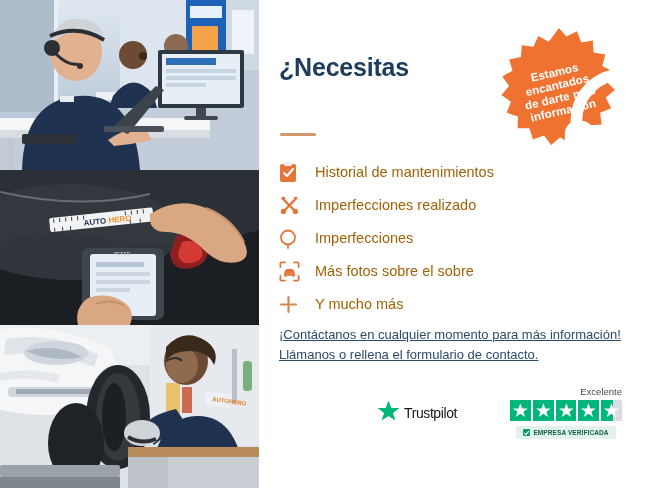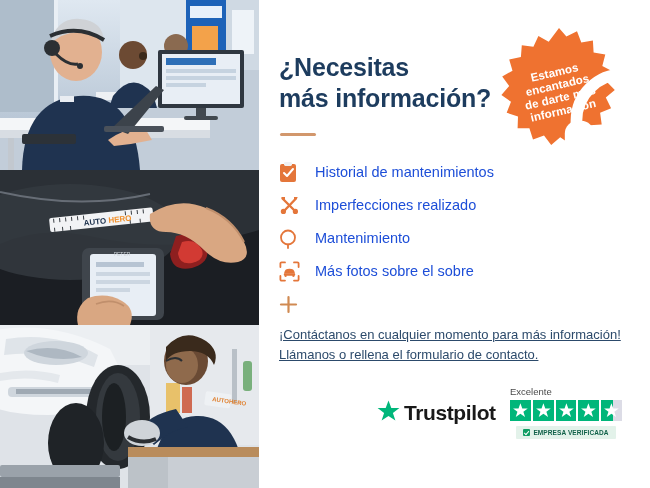--- a/index.html
+++ b/index.html
@@ -42,35 +42,35 @@
     width:104px;text-align:center;color:#fff;
     font-size:11.5px;line-height:1.14;font-weight:bold;
     letter-spacing:.1px;
   }
   .headset-icon{position:absolute;left:50%;top:25px;transform:translateX(-50%);}
 
   
   .features{position:absolute;left:20px;top:156px;width:290px;}
   .feature{display:flex;align-items:center;height:33px;margin-bottom:0;}
   .f-icon{width:36px;flex:0 0 36px;display:flex;align-items:center;justify-content:flex-start;}
-  .f-label{color:#1d4ed8;font-size:14.5px;line-height:1;white-space:nowrap;}
+  .f-label{color:#a16207;font-size:14.5px;line-height:1;white-space:nowrap;}
 
   
   .para{
     position:absolute;left:20px;top:325px;width:360px;
     color:#2c4a6b;font-size:13px;line-height:1.55;text-decoration:underline;
   }
   .para div{white-space:nowrap;}
 
   
   .trust{position:absolute;left:118px;top:386px;width:255px;height:62px;}
   .tp-logo{position:absolute;left:0;top:14px;display:flex;align-items:center;gap:4px;}
-  .tp-word{font-size:21px;font-weight:bold;color:#191919;letter-spacing:-0.4px;}
+  .tp-word{font-size:14px;font-weight:normal;color:#191919;letter-spacing:-0.4px;}
   .tp-right{position:absolute;left:124px;top:0;width:130px;}
-  .tp-excelente{font-size:9.5px;color:#4a4a4a;text-align:left;width:112px;margin:0 auto 3px auto;}
+  .tp-excelente{font-size:9.5px;color:#4a4a4a;text-align:right;width:112px;margin:0 auto 3px auto;}
   .stars{display:flex;gap:2px;width:112px;margin:0 auto;}
   .star-box{width:20.8px;height:20.8px;position:relative;background:#00b67a;}
   .star-box.half{background:#dcdce6;}
   .star-box.half .half-fill{position:absolute;left:0;top:0;width:55%;height:100%;background:#00b67a;}
   .star-box svg{position:absolute;left:0;top:0;width:20.8px;height:20.8px;}
   .verified{
     margin:5px auto 0 auto;width:100px;height:13px;background:#e3f2ea;border-radius:1px;
     display:flex;align-items:center;justify-content:center;gap:3px;
   }
   .verified-txt{font-size:6.5px;font-weight:bold;color:#116149;letter-spacing:.1px;}
@@ -235,21 +235,20 @@
         <rect x="0" y="140" width="120" height="12" rx="2" fill="#9aa2aa"></rect>
         <rect x="0" y="152" width="120" height="11" fill="#7e868e"></rect>
       </svg>
     </div>
   </div>
 
   <div class="content">
 
     <div class="heading">
       <div>¿Necesitas</div>
-      <div>más información?</div>
     </div>
     <div class="divider"></div>
 
     <div class="badge">
       <svg viewBox="0 0 128 128">
         <path fill="#ef7230" d="M64 2 l7.4 8.6 10.6 -5.4 4.3 11.2 11.6 -1.8 0.7 11.8 11.7 2.1 -3 11.4 10.5 5.6 -6.3 10 8.3 8.4 -9 7.7 5.3 10.6 -11 4.5 1.6 11.7 -11.8 0.9 -2.4 11.6 -11.4 -3.2 -6 10.2 -9.9 -6.6 -9 7.6 -7.2 -9.4 -11 4 -3.6 -11.3 -11.8 0 0.4 -11.8 -11.3 -3.6 4.3 -11 -9.6 -6.9 7.8 -8.9 -7 -9.5 10.3 -5.8 -3.3 -11.3 11.7 -2.4 0.9 -11.8 11.6 1.5 5 -10.7 10.3 5.8z"></path>
       </svg>
       <span class="headset-icon">
         <svg width="22" height="20" viewBox="0 0 22 20">
           <path d="M3 13 v-2 a8 8 0 0 1 16 0 v2" stroke="#fff" stroke-width="2" fill="none" stroke-linecap="round"></path>
@@ -294,21 +293,21 @@
         <span class="f-label">Imperfecciones realizado</span>
       </div>
 
       <div class="feature">
         <span class="f-icon">
           <svg width="19" height="20" viewBox="0 0 19 20">
             <circle cx="9" cy="8.5" r="7" stroke="#e4763a" stroke-width="1.8" fill="none"></circle>
             <path d="M9 15.5 L9 19" stroke="#e4763a" stroke-width="1.8" stroke-linecap="round"></path>
           </svg>
         </span>
-        <span class="f-label">Mantenimiento</span>
+        <span class="f-label">Imperfecciones</span>
       </div>
 
       <div class="feature">
         <span class="f-icon">
           <svg width="21" height="21" viewBox="0 0 21 21">
             <g stroke="#e4763a" stroke-width="1.8" fill="none" stroke-linecap="round">
               <path d="M1.4 6 V2.6 a1.2 1.2 0 0 1 1.2 -1.2 H6"></path>
               <path d="M15 1.4 h3.4 a1.2 1.2 0 0 1 1.2 1.2 V6"></path>
               <path d="M19.6 15 v3.4 a1.2 1.2 0 0 1 -1.2 1.2 H15"></path>
               <path d="M6 19.6 H2.6 a1.2 1.2 0 0 1 -1.2 -1.2 V15"></path>
@@ -324,20 +323,21 @@
 
       <div class="feature">
         <span class="f-icon">
           <svg width="19" height="19" viewBox="0 0 19 19">
             <g stroke="#d08a52" stroke-width="2.2" stroke-linecap="round">
               <path d="M9.5 2 V17"></path>
               <path d="M2 9.5 H17"></path>
             </g>
           </svg>
         </span>
+        <span class="f-label">Y mucho más</span>
       </div>
 
     </div>
 
     <div class="para">
       <div>¡Contáctanos en cualquier momento para más información!</div>
       <div>Llámanos o rellena el formulario de contacto.</div>
     </div>
 
     <div class="trust">

